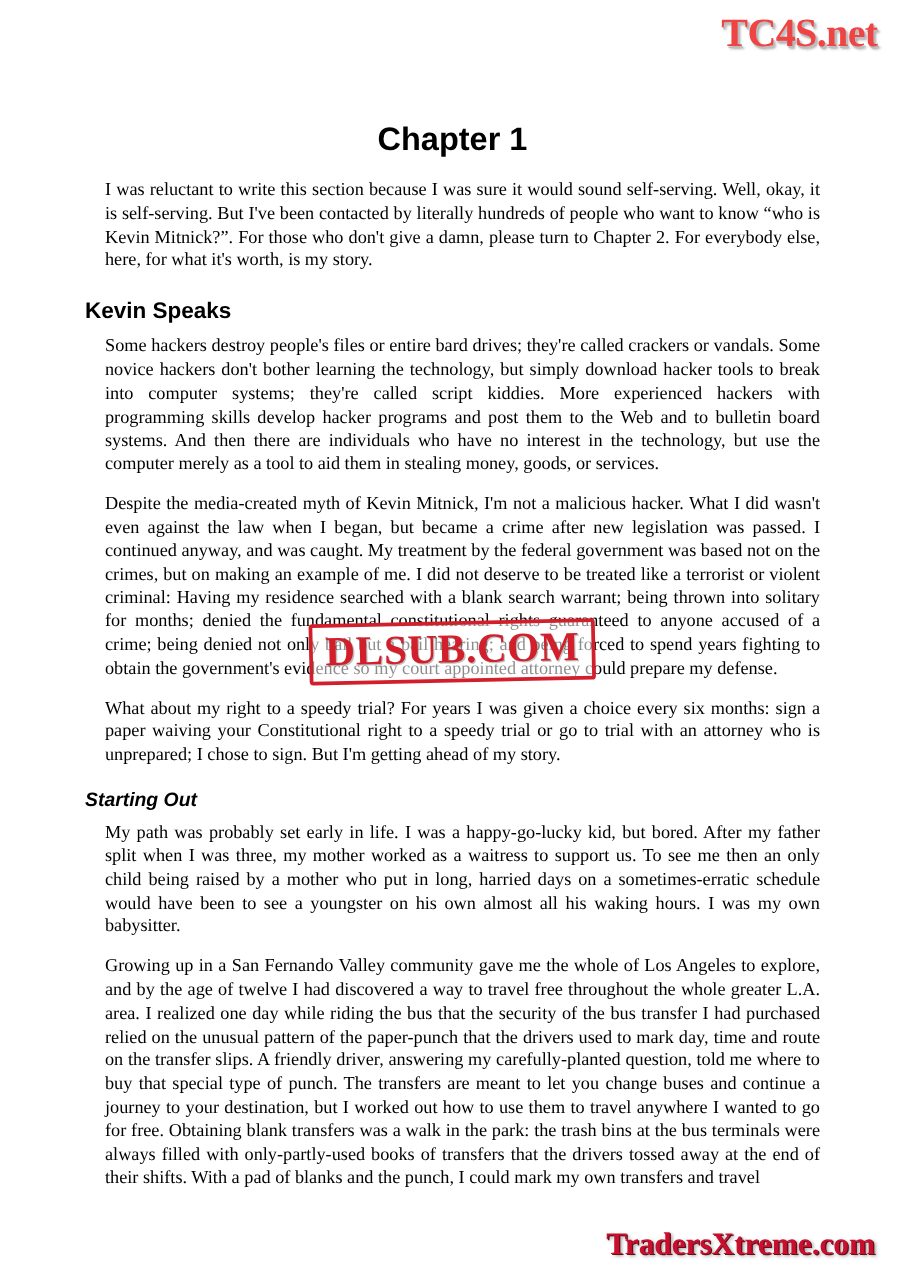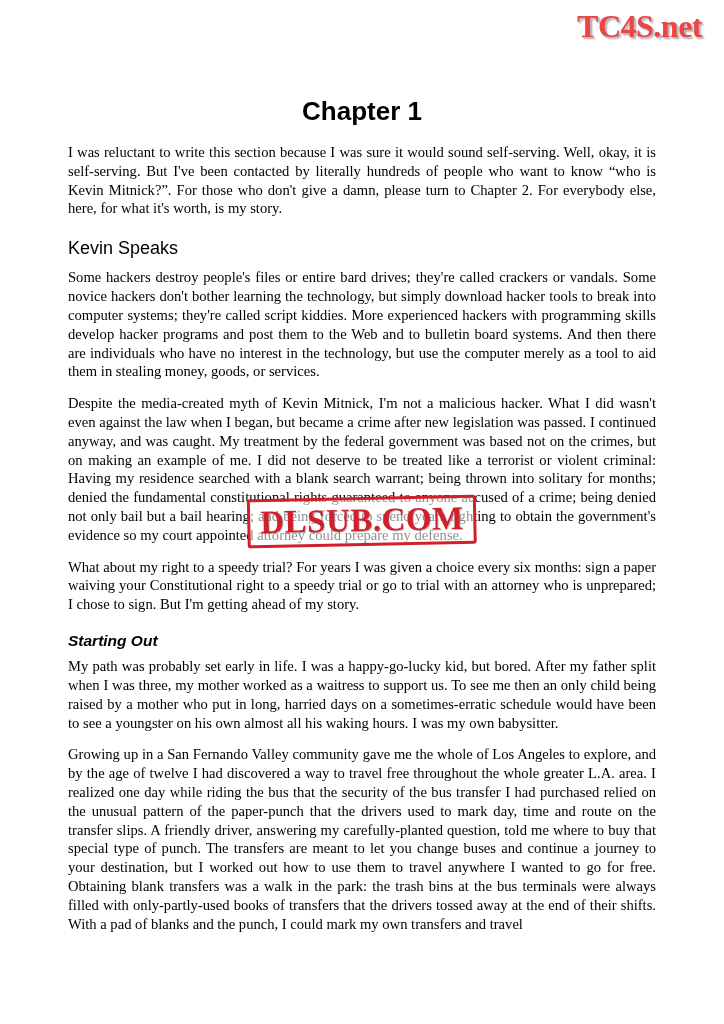--- a/index.html
+++ b/index.html
@@ -94,31 +94,31 @@
   }
 
   .chapter-byline {
     text-align: center;
     font-family: "Liberation Sans", sans-serif;
     font-size: 11px;
     margin: 0 0 32px 0;
   }
 
   p.para {
-    margin: 0 0 13px 0;
+    margin: 0 0 13px 16px;
     font-size: 14.6px;
     line-height: 1.29;
     text-align: justify;
     text-justify: inter-word;
     hyphens: none;
   }
 
   h2.section-heading {
     font-family: "Liberation Sans", sans-serif;
-    font-weight: normal;
+    font-weight: bold;
     font-size: 18px;
     margin: 20px 0 9px 0;
   }
 
   h3.subsection-heading {
     font-family: "Liberation Sans", sans-serif;
     font-weight: bold;
     font-style: italic;
     font-size: 15.5px;
     margin: 18px 0 7px 0;
@@ -150,14 +150,15 @@
     <h3 class="subsection-heading">Starting Out</h3>
 
     <p class="para">My path was probably set early in life.  I was a happy-go-lucky kid, but bored.  After my father split when I was three, my mother worked as a waitress to support us.  To see me then an only child being raised by a mother who put in long, harried days on a sometimes-erratic schedule would have been to see a youngster on his own almost all his waking hours.  I was my own babysitter.</p>
 
     <p class="para">Growing up in a San Fernando Valley community gave me the whole of Los Angeles to explore, and by the age of twelve I had discovered a way to travel free throughout the whole greater L.A. area.  I realized one day while riding the bus that the security of the bus transfer I had purchased relied on the unusual pattern of the paper-punch that the drivers used to mark day, time and route on the transfer slips.  A friendly driver, answering my carefully-planted question, told me where to buy that special type of punch.  The transfers are meant to let you change buses and continue a journey to your destination, but I worked out how to use them to travel anywhere I wanted to go for free.  Obtaining blank transfers was a walk in the park: the trash bins at the bus terminals were always filled with only-partly-used books of transfers that the drivers tossed away at the end of their shifts.  With a pad of blanks and the punch, I could mark my own transfers and travel</p>
 
   </div>
 
   <div class="watermark-center">DLSUB.COM</div>
 
+  <div class="watermark-bottom">TradersXtreme.com</div>
 
 </div>
 
 </body></html>

